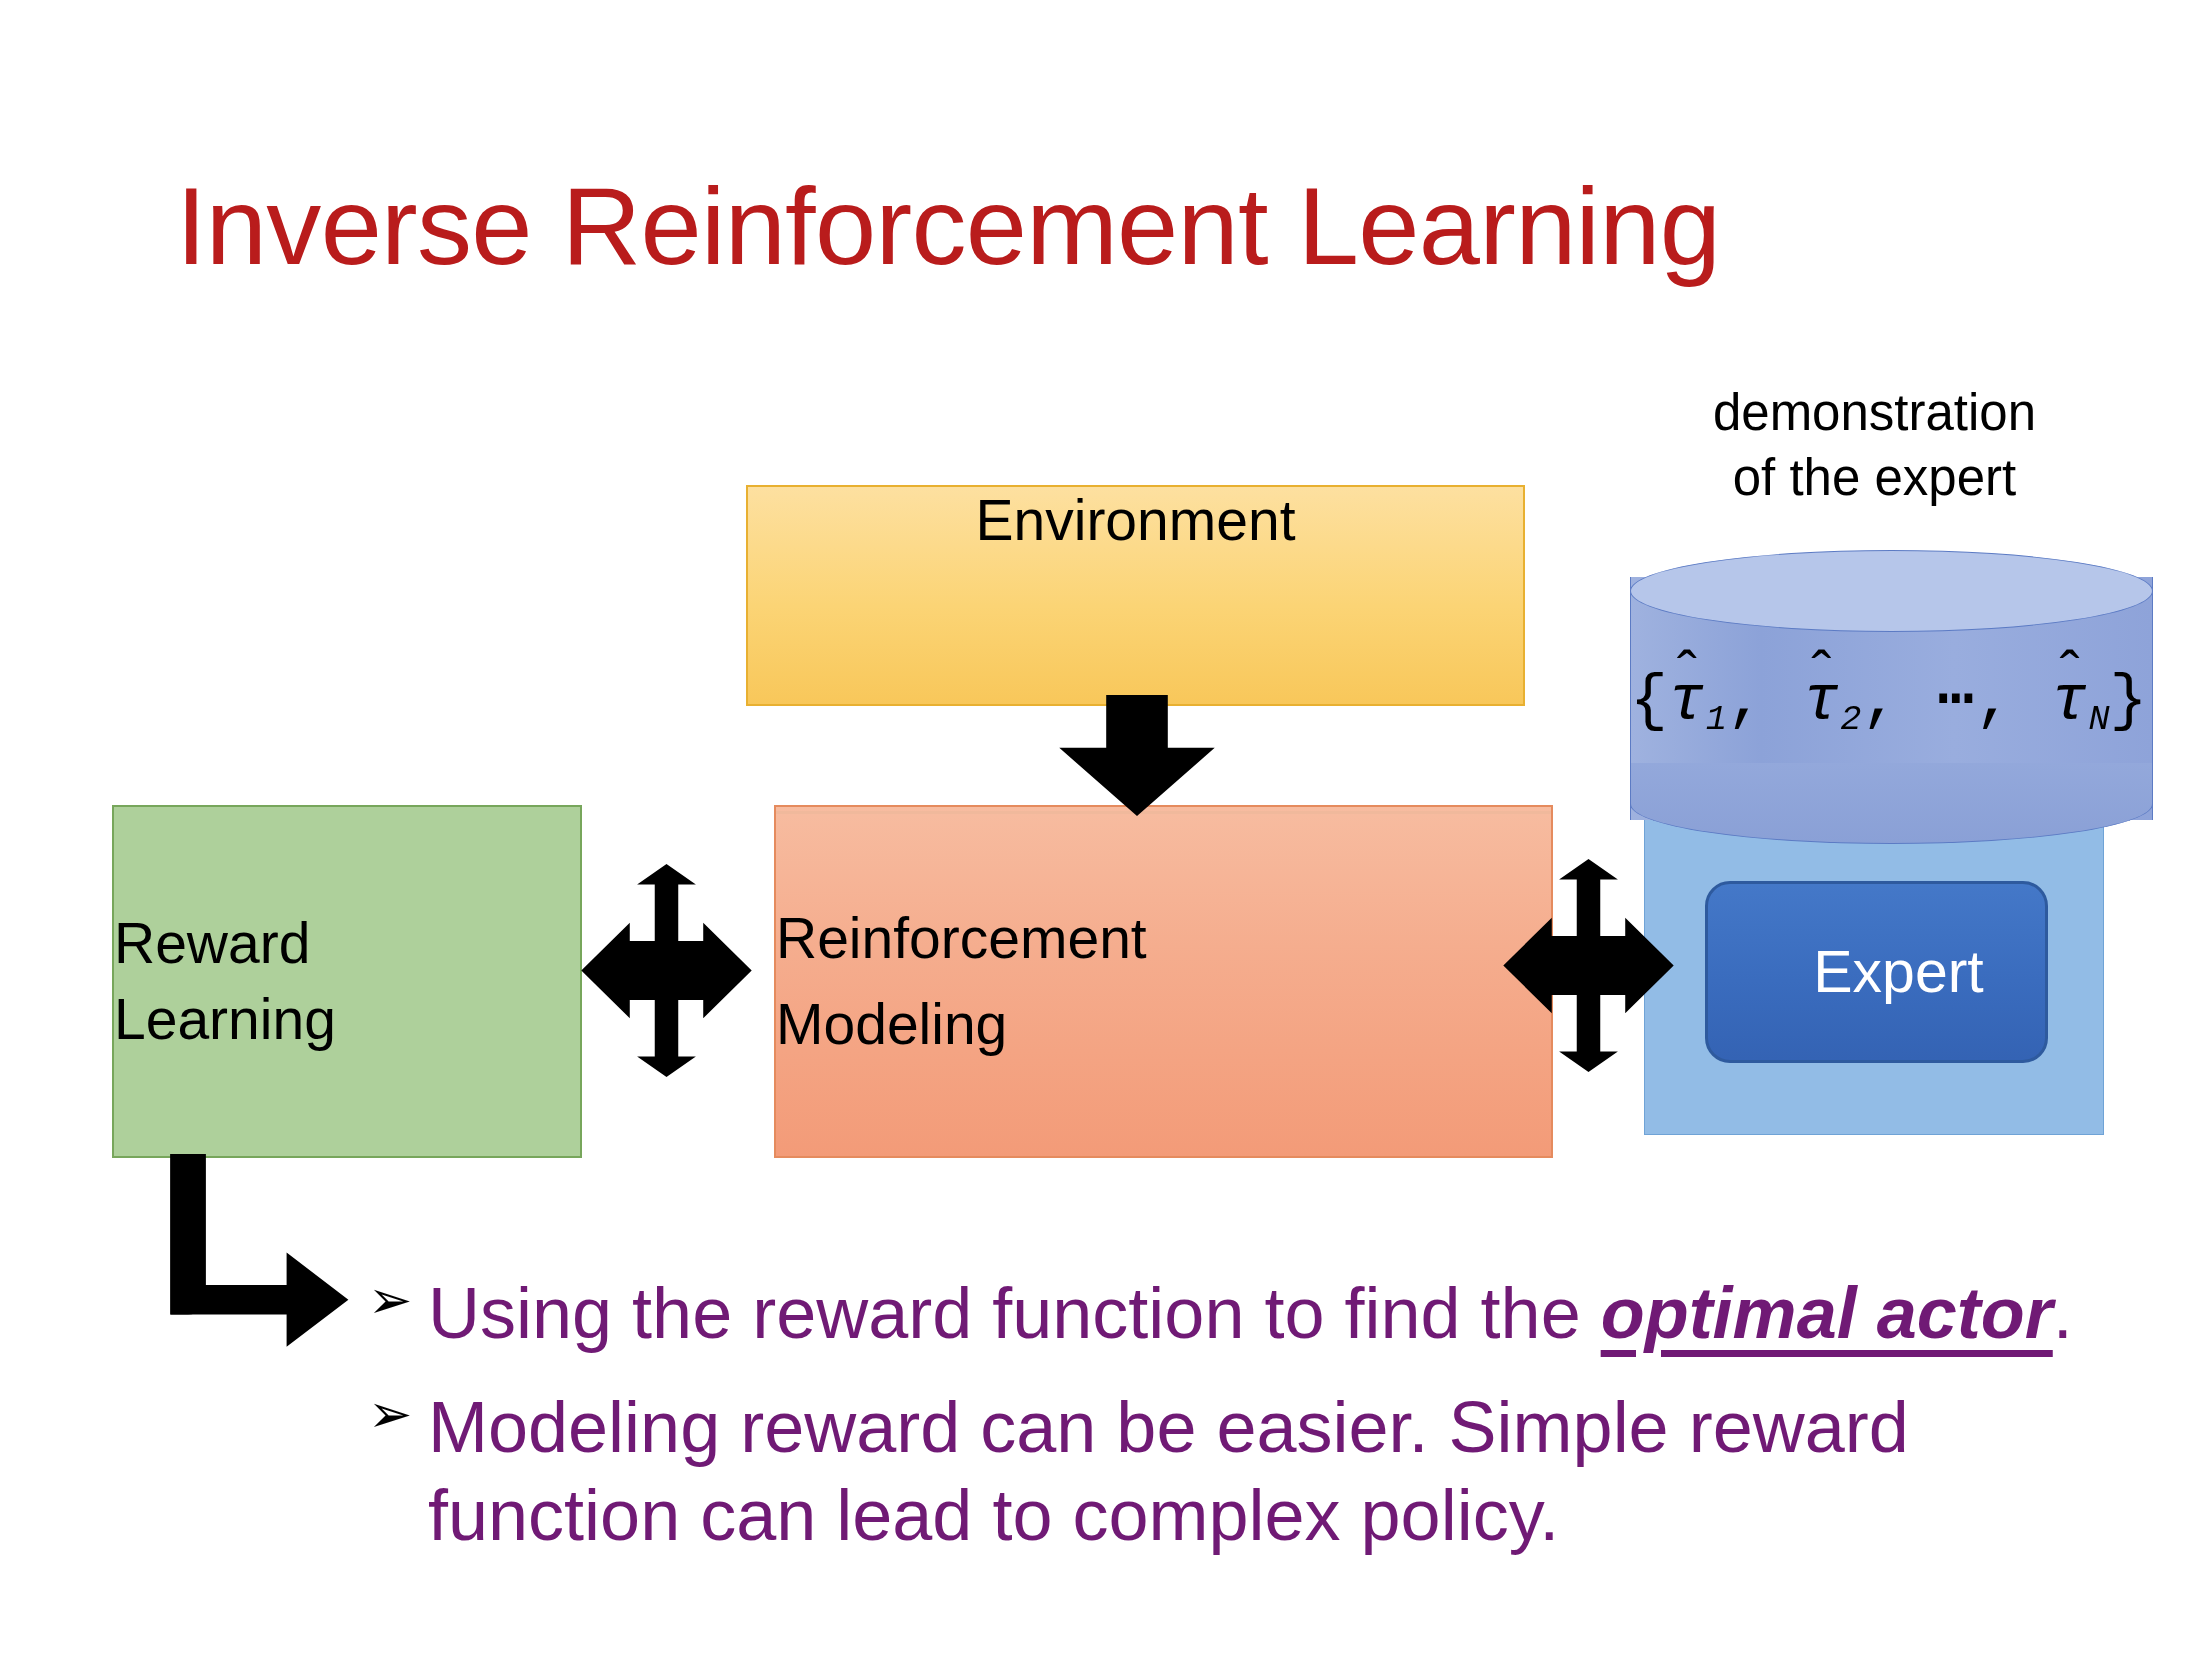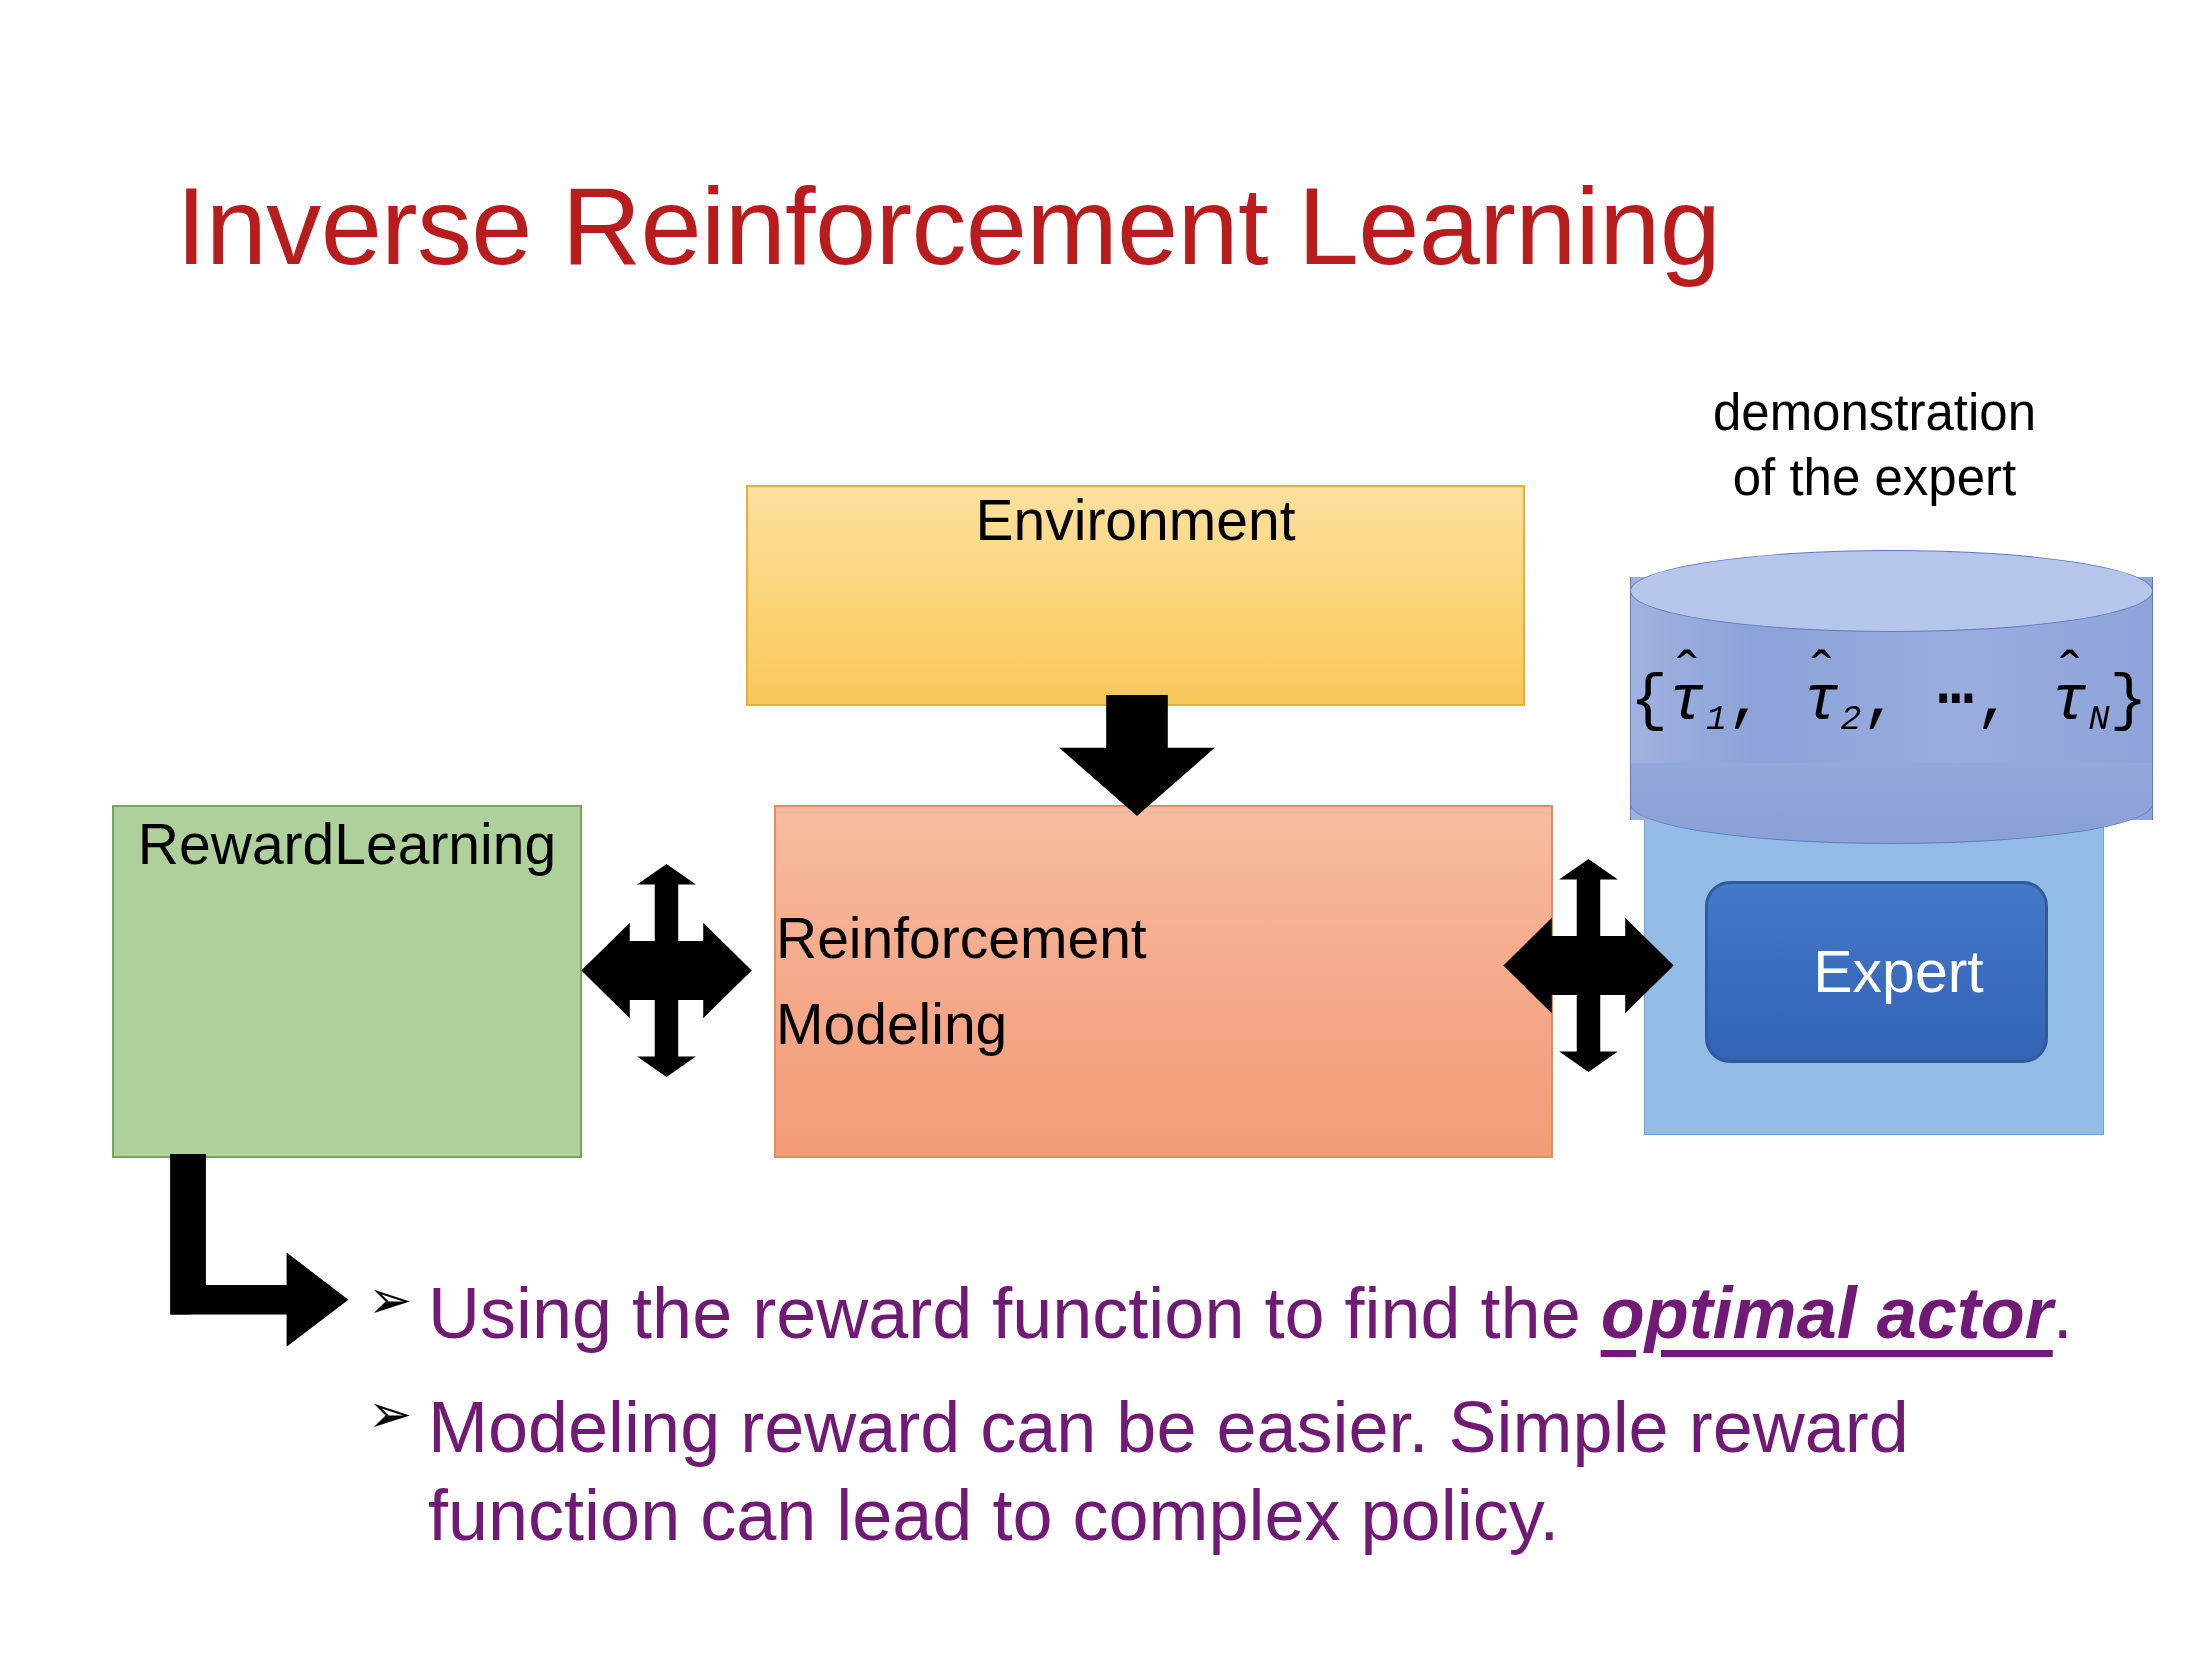--- a/index.html
+++ b/index.html
@@ -57,20 +57,21 @@
   
   #reward-box {
     left: 112px;
     top: 805px;
     width: 470px;
     height: 353px;
     background: #AED09B;
     border: 2.2px solid #77A65B;
     font-size: 57px;
     line-height: 1.32;
+    flex-direction: column;
   }
 
   
   #rl-box {
     left: 746px;
     top: 805px;
     width: 779px;
     height: 353px;
     background: linear-gradient(180deg, #F7BCA0 0%, #F5AD8E 40%, #F39B78 100%);
     border: 2.2px solid #E58B5E;

